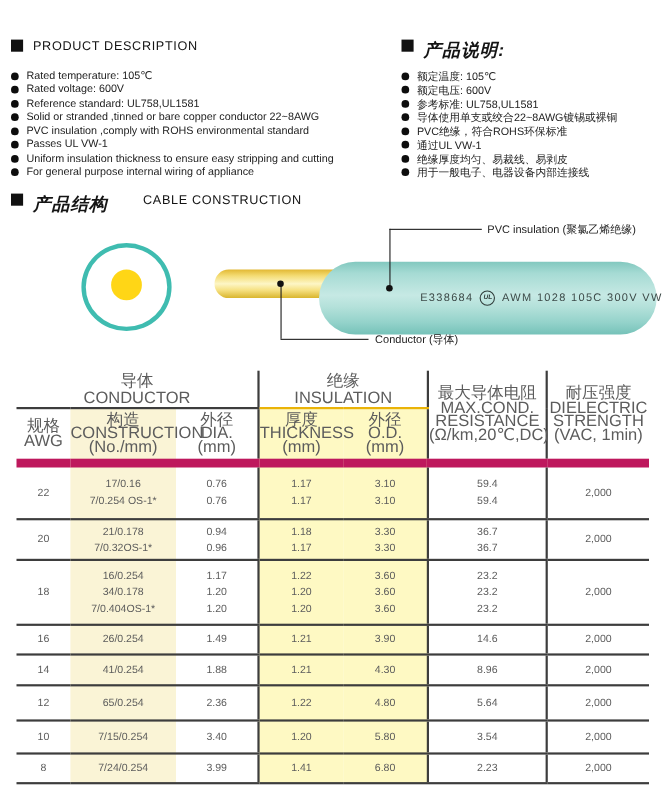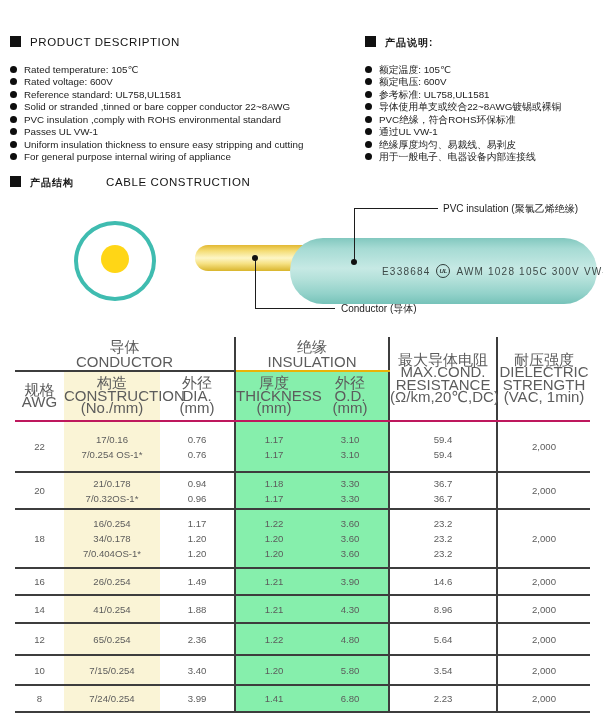--- a/index.html
+++ b/index.html
@@ -3,21 +3,21 @@
 <meta charset="utf-8">
 <style>
   html,body{margin:0;padding:0;background:#fff;}
   .page{position:relative;width:603px;height:714px;background:#ffffff;overflow:hidden;
         font-family:"Liberation Sans","DejaVu Sans",sans-serif;color:#262626;}
 
   
   .sec-title{position:absolute;display:flex;align-items:flex-start;gap:9px;
              font-size:11.5px;letter-spacing:0.6px;color:#141414;white-space:nowrap;}
   .sq{width:11px;height:11px;background:#111;flex:0 0 auto;}
-  .sec-title .cn-part{font-size:10px;font-weight:bold;letter-spacing:1px;}
+  .sec-title .cn-part{font-size:16px;font-weight:bold;letter-spacing:1px;font-style:italic;}
   .sec-title .gap{display:inline-block;width:14px;}
 
   
   .desc-list{position:absolute;list-style:none;margin:0;padding:0;}
   .desc-list li{display:flex;align-items:flex-start;height:12.45px;
                 font-size:9.8px;color:#222;white-space:nowrap;}
   .bullet{width:7px;height:7px;border-radius:50%;background:#0d0d0d;flex:0 0 auto;
           margin:2px 7px 0 0;}
 
   
@@ -47,24 +47,24 @@
         border-collapse:collapse;table-layout:fixed;}
   table.spec th,table.spec td{padding:0;text-align:center;vertical-align:middle;
         font-weight:normal;color:#5c5c5c;}
   table.spec thead th{font-size:15px;line-height:12.5px;}
   table.spec td{font-size:9.6px;}
   td .line,th .line{line-height:15px;}
   thead tr.grp-row{height:34px;}
   thead tr.sub-row{height:50px;}
   .grp-cond{border-bottom:2px solid #3d3d3d;}
   .grp-ins{border-bottom:2px solid #eab308;border-left:2px solid #3d3d3d;}
-  .hdr-bottom{border-bottom:2px solid #be185d;}
+  .hdr-bottom{border-bottom:8px solid #be185d;}
   .b-left{border-left:2px solid #3d3d3d;}
   .col-yellow{background:#faf4d6;}
-  .col-blue{background:#86efac;}
+  .col-blue{background:#fef9c3;}
   tbody td{border-bottom:2px solid #3d3d3d;}
   tbody tr:nth-child(1){height:51px;}
   tbody tr:nth-child(2){height:37px;}
   tbody tr:nth-child(3){height:59px;}
   tbody tr:nth-child(4){height:27px;}
   tbody tr:nth-child(5){height:28px;}
   tbody tr:nth-child(6){height:32px;}
   tbody tr:nth-child(7){height:30px;}
   tbody tr:nth-child(8){height:27px;}
 </style>

